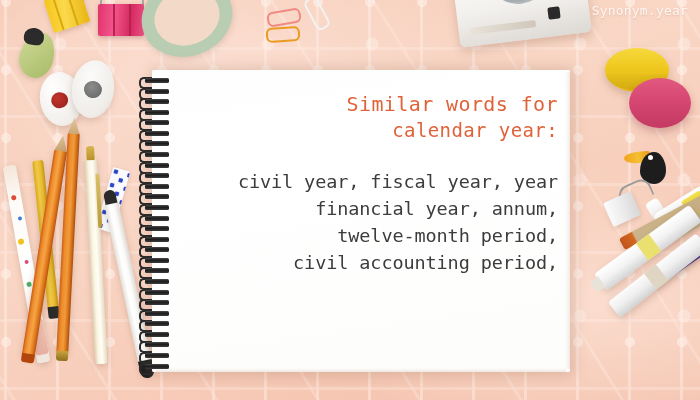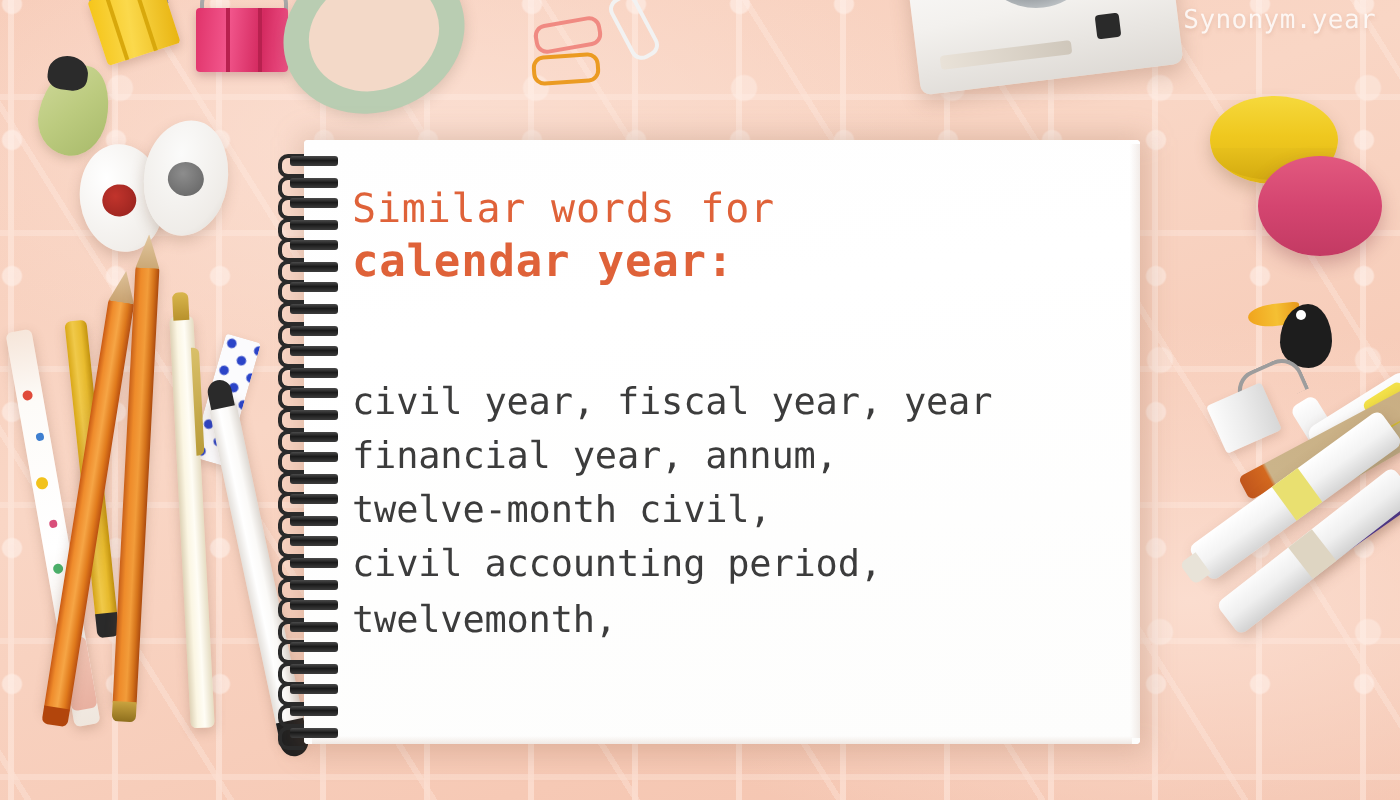--- a/index.html
+++ b/index.html
@@ -459,32 +459,32 @@
     border: 2.2px solid #2a2a2a;
     border-right: none;
     border-radius: 5px 0 0 5px;
     background: transparent;
   }
 
   
   .content {
     position: absolute;
     left: 24px; right: 12px; top: 22px;
-    text-align: left;
+    text-align: right;
   }
   .title {
     color: #df6239;
     font-family: "DejaVu Sans Mono", monospace;
     line-height: 1.28;
   }
   .title-line1 { font-size: 20px; letter-spacing: .4px; }
-  .title-line2 { font-size: 22px; letter-spacing: .4px; font-weight: bold; }
+  .title-line2 { font-size: 19px; letter-spacing: .4px; }
 
   .synonyms {
-    margin-top: 42px;
+    margin-top: 26px;
     color: #3c3c3c;
     font-family: "DejaVu Sans Mono", monospace;
     font-size: 18.5px;
     line-height: 1.47;
     letter-spacing: -.1px;
   }
   .syn-line { white-space: nowrap; }
 
   
   .logo {
@@ -587,23 +587,22 @@
 
       <div class="content">
         <div class="title">
           <div class="title-line1">Similar words for</div>
           <div class="title-line2">calendar year:</div>
         </div>
 
         <div class="synonyms">
           <div class="syn-line">civil year, fiscal year, year</div>
           <div class="syn-line">financial year, annum,</div>
-          <div class="syn-line">twelve-month civil,</div>
+          <div class="syn-line">twelve-month period,</div>
           <div class="syn-line">civil accounting period,</div>
-          <div class="syn-line">twelvemonth,</div>
         </div>
       </div>
     </div>
   </div>
 
   <div class="spiral">
     <div class="coil">
         <span class="hook"></span>
         <span class="bar"></span>
       </div>

